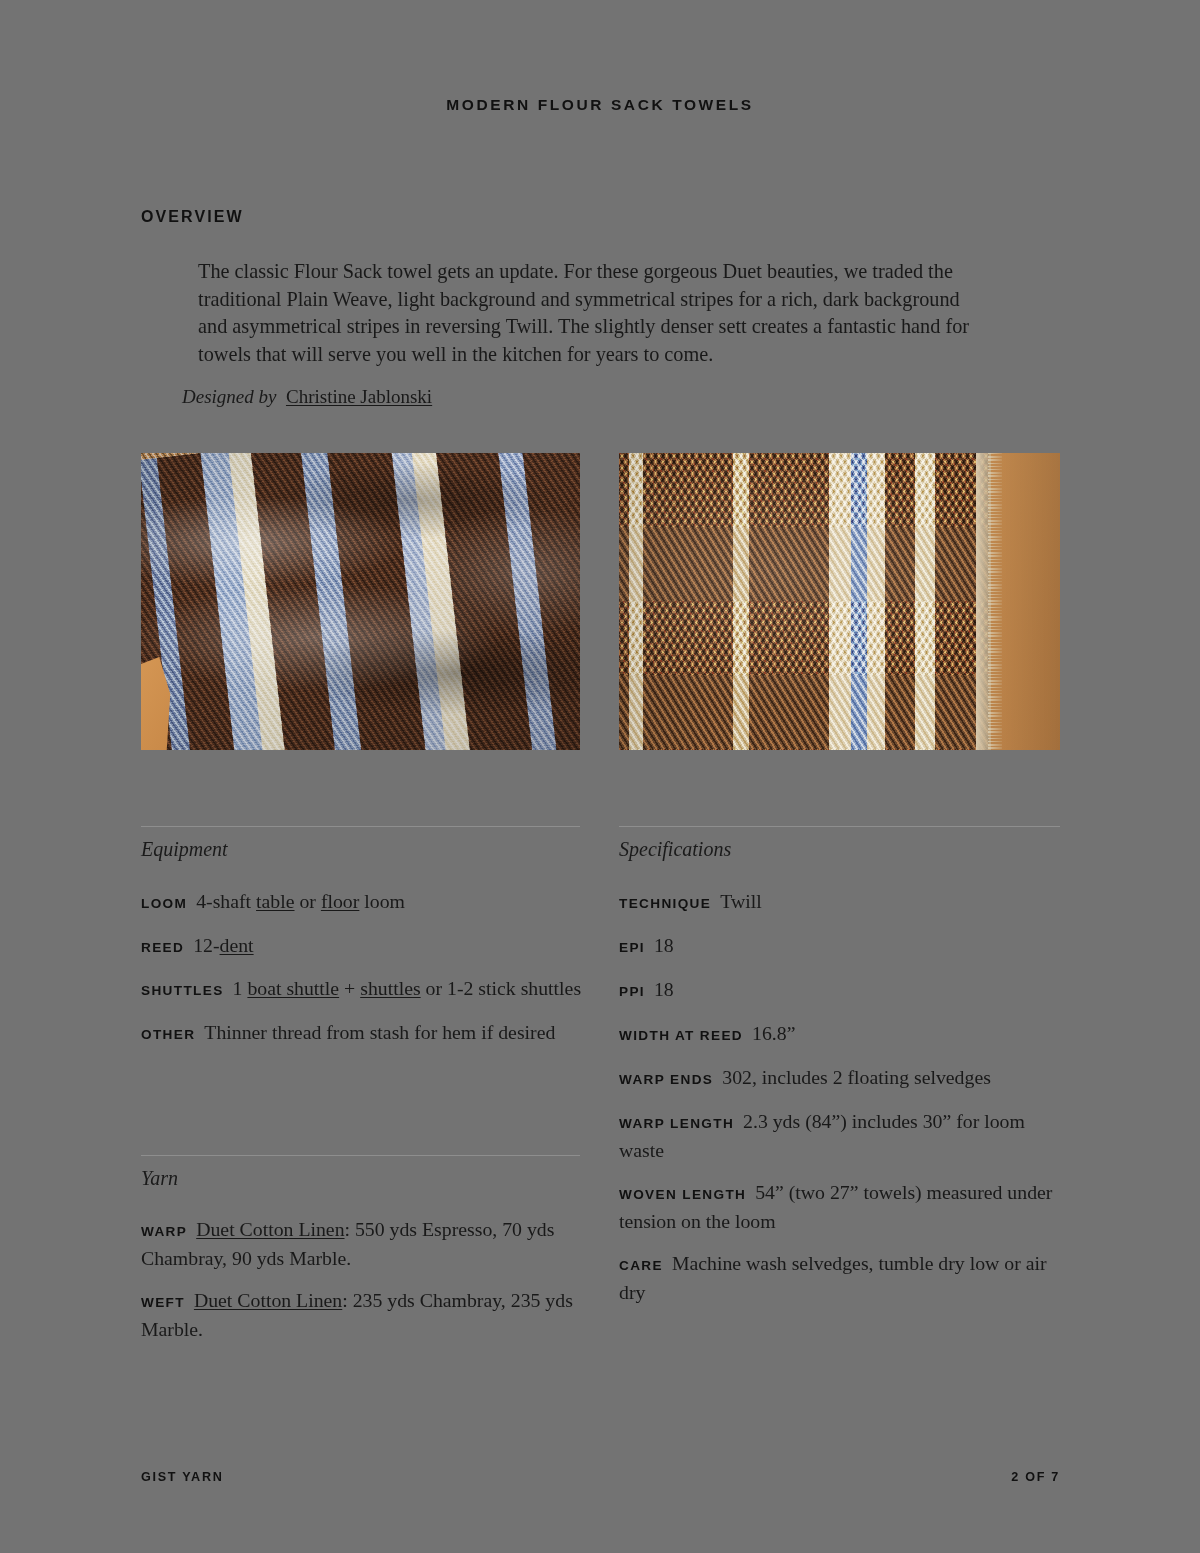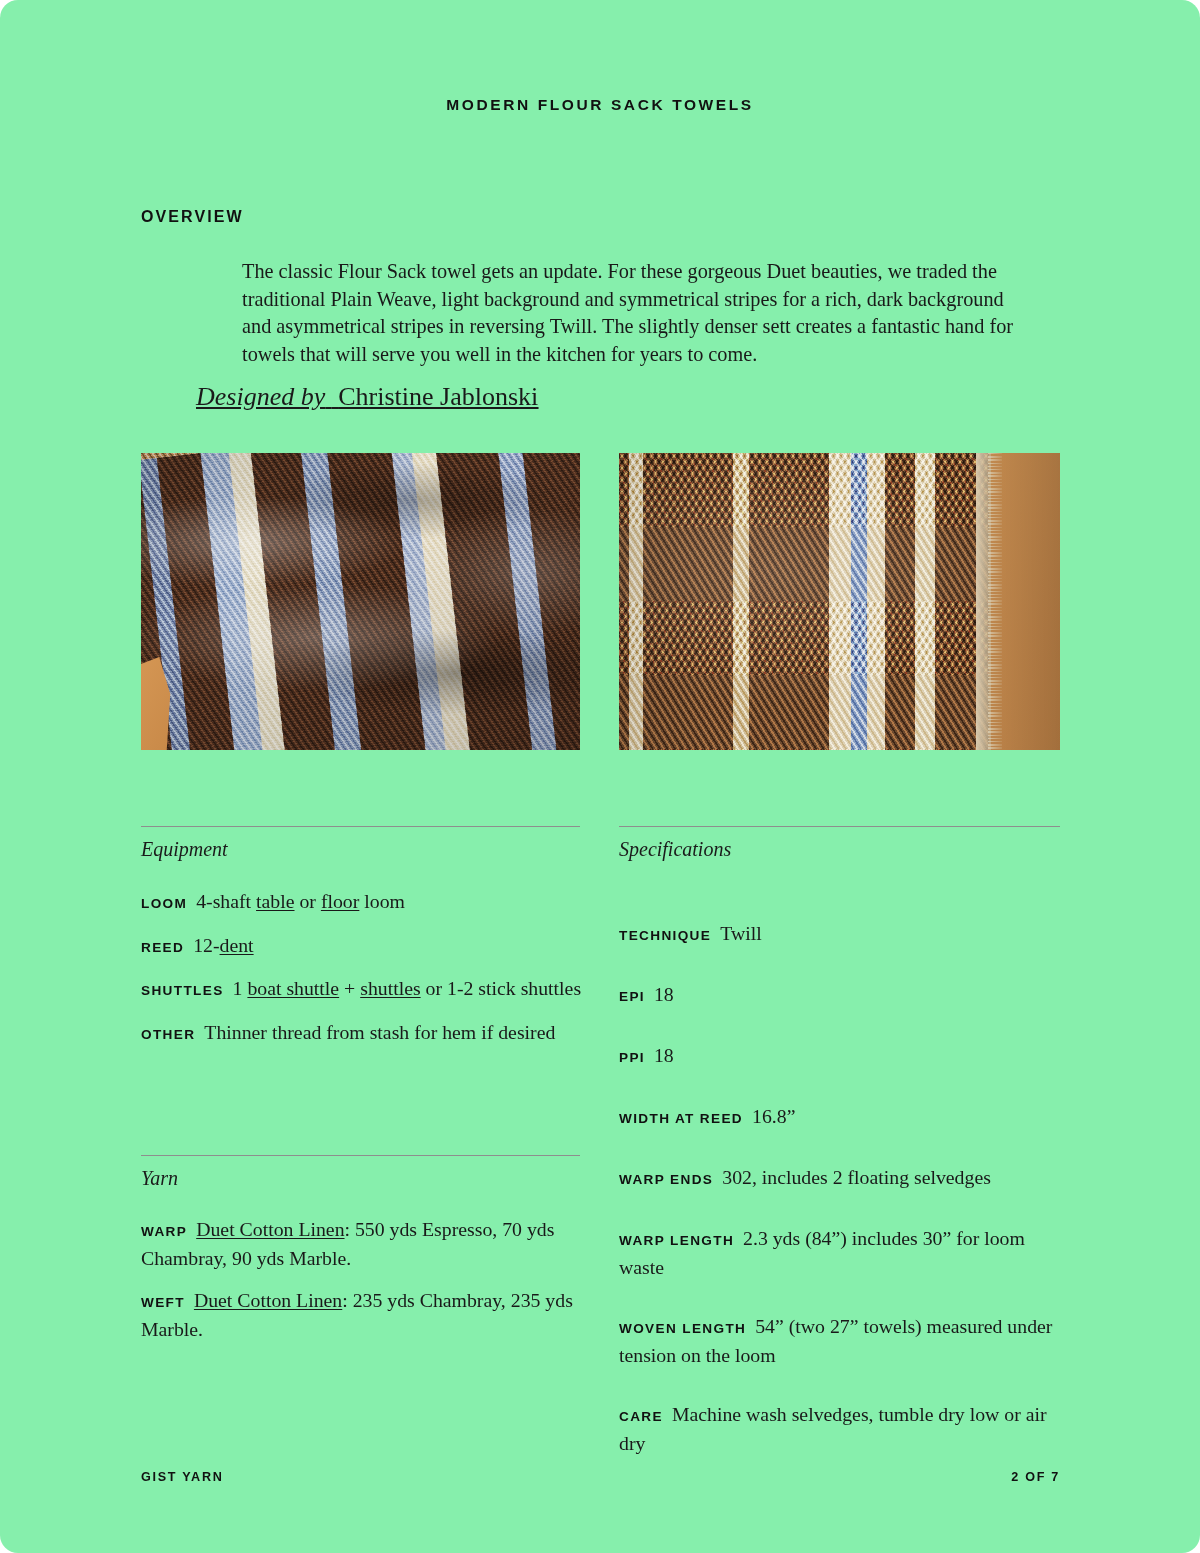--- a/index.html
+++ b/index.html
@@ -13,22 +13,21 @@
     height: 1553px;
     position: relative;
     font-family: "Liberation Serif", "DejaVu Serif", serif;
     color: #1a1a1a;
     overflow: hidden;
   }
 
   .page {
     position: absolute;
     inset: 0;
-    background: #86efac;
-    border-radius: 18px;
+    background: #737373;
   }
 
   
   .doc-title {
     position: absolute;
     top: 96px;
     left: 0;
     width: 1200px;
     text-align: center;
     font-family: "Liberation Sans", "DejaVu Sans", sans-serif;
@@ -51,30 +50,28 @@
   }
 
   .overview-body {
     position: absolute;
     top: 258px;
     left: 198px;
     width: 795px;
     font-size: 20.3px;
     line-height: 27.6px;
     color: #191919;
-    margin-left: 44px;
   }
 
   .designed-line {
     position: absolute;
     top: 383px;
-    left: 196px;
-    font-size: 26px;
+    left: 182px;
+    font-size: 19px;
     line-height: 27.6px;
-    text-decoration: underline;
   }
   .designed-line .ital {
     font-style: italic;
   }
   .link {
     text-decoration: underline;
     text-underline-offset: 2px;
     color: #191919;
   }
 
@@ -310,21 +307,21 @@
     font-size: 19.6px;
     line-height: 26px;
   }
   #list-equipment { left: 141px; top: 888px; width: 441px; }
   #list-yarn      { left: 141px; top: 1216px; width: 441px; }
   #list-specs     { left: 619px; top: 888px; width: 449px; }
 
   .spec-item {
     margin: 0 0 14.5px 0;
   }
-  #list-specs .spec-item { margin-bottom: 15px; margin-top: 32px; }
+  #list-specs .spec-item { margin-bottom: 15px; }
 
   .spec-key {
     font-family: "Liberation Sans", "DejaVu Sans", sans-serif;
     font-weight: 700;
     font-size: 13.6px;
     letter-spacing: 1.35px;
     color: #111111;
     white-space: nowrap;
   }
   .spec-val {

